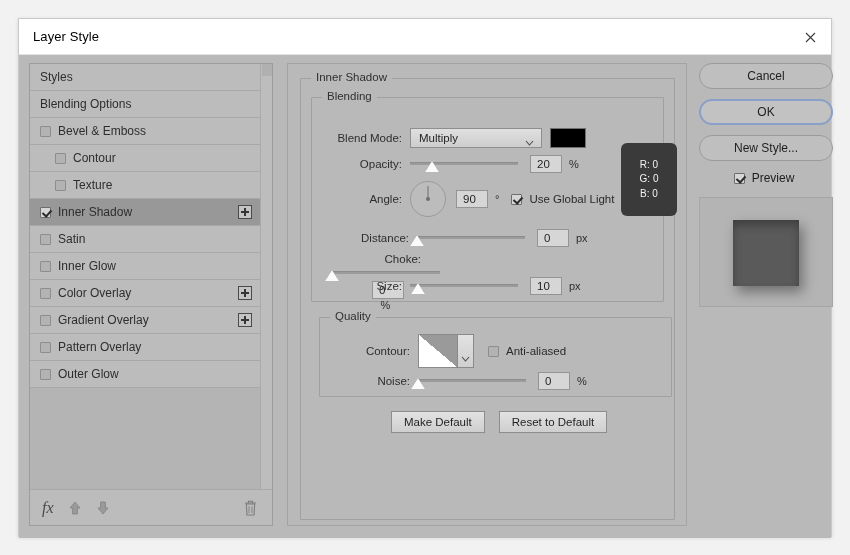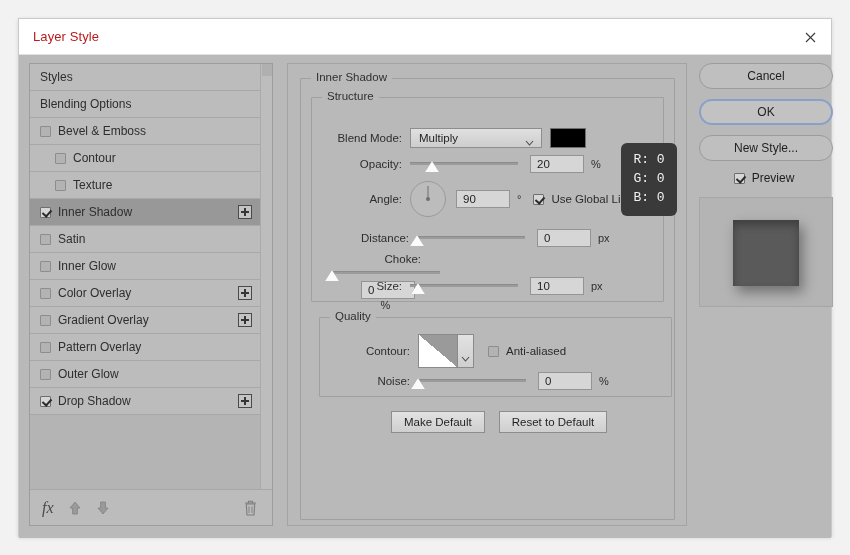--- a/index.html
+++ b/index.html
@@ -27,21 +27,21 @@
     box-shadow: 0 1px 4px rgba(0,0,0,0.12);
   }
   .titlebar {
     position: absolute; left: 0; top: 0;
     width: 100%; height: 36px;
     background: #ffffff;
     border-bottom: 1px solid #e2e2e2;
   }
   .title-text {
     position: absolute; left: 14px; top: 10px;
-    font-size: 13px; color: #b91c1c;
+    font-size: 13px; color: #000000;
     letter-spacing: 0.1px;
   }
   .close-btn {
     position: absolute; right: 10px; top: 8px;
     width: 22px; height: 20px;
     cursor: pointer;
     display: flex; align-items: center; justify-content: center;
   }
   .close-btn svg { display: block; }
 
@@ -209,21 +209,21 @@
   .select .chev {
     position: absolute; right: 7px; top: 7px;
   }
   .swatch {
     width: 36px; height: 20px;
     border: 1px solid #6e6e6e;
     cursor: pointer;
   }
 
   .numfield {
-    width: 54px; height: 18px;
+    width: 32px; height: 18px;
     background: #d6d6d6;
     border: 1px solid #949494;
     font-size: 11.5px;
     color: #1f1f1f;
     display: flex; align-items: center;
     padding-left: 6px;
     cursor: text;
   }
   .unit { font-size: 11px; color: #2e2e2e; margin-left: 7px; }
 
@@ -358,22 +358,22 @@
   }
 
   
   .rgb-tip {
     position: absolute;
     left: 602px; top: 88px;
     width: 56px; height: 73px;
     background: #3a3a3a;
     border-radius: 6px;
     color: #f2f2f2;
-    font-family: Liberation Mono, monospace;
-    font-size: 13px;
+    font-family: Liberation Sans, sans-serif;
+    font-size: 10px;
     display: flex; flex-direction: column;
     align-items: center; justify-content: center;
     line-height: 1.45;
     z-index: 40;
   }
 </style>
 </head>
 <body>
 
 <div id="root">
@@ -435,25 +435,20 @@
               <span class="lbl">Gradient Overlay</span>
               <span class="plus-box"></span>
             </div>
             <div class="style-row plain">
               <span class="cb"></span>
               <span class="lbl">Pattern Overlay</span>
             </div>
             <div class="style-row plain">
               <span class="cb"></span>
               <span class="lbl">Outer Glow</span>
-            </div>
-            <div class="style-row plain">
-              <span class="cb on"></span>
-              <span class="lbl">Drop Shadow</span>
-              <span class="plus-box"></span>
             </div>
           </div>
         <div class="list-scrollbar">
           <div class="thumb"></div>
         </div>
         <div class="styles-footer">
           <div class="fx-icon">fx</div>
           <div class="arrow-btn">
             <svg width="14" height="16" viewBox="0 0 14 16">
               <path d="M7 2 L12 8 L9.4 8 L9.4 14 L4.6 14 L4.6 8 L2 8 Z" fill="#9a9a9a" stroke="#7c7c7c" stroke-width="0.7"></path>
@@ -473,21 +468,21 @@
           </div>
         </div>
       </div>
 
       <div class="center">
 
         <div class="group" id="grp-inner">
           <div class="legend">Inner Shadow</div>
 
           <div class="group" id="grp-struct">
-            <div class="legend">Structure</div>
+            <div class="legend">Blending</div>
 
             <div class="row" style="left:12px; top:30px;">
               <div class="rlabel" style="width:78px;">Blend Mode:</div>
               <div class="select" style="width:132px; margin-left:8px;">
                 <span>Multiply</span>
                 <span class="chev">
                   <svg width="9" height="6" viewBox="0 0 9 6">
                       <path d="M1 1 L4.5 5 L8 1" fill="none" stroke="#4d4d4d" stroke-width="1.1"></path>
                     </svg>
                 </span>

